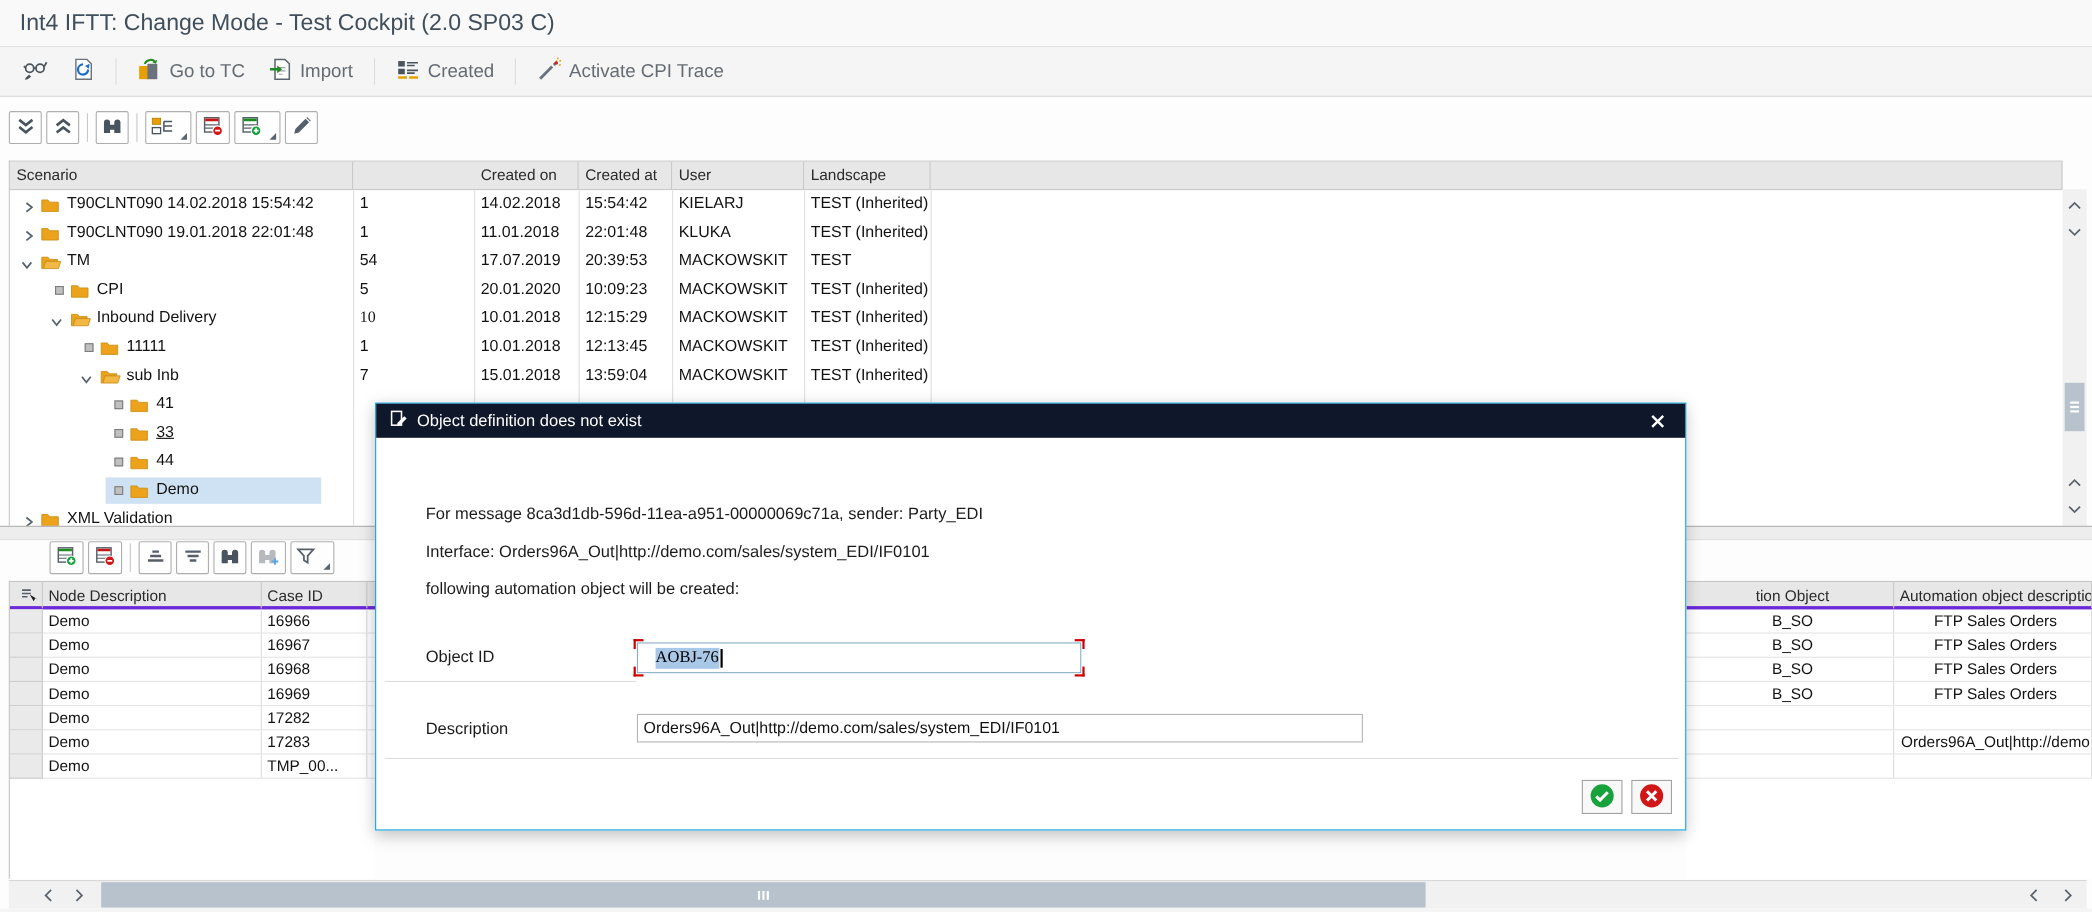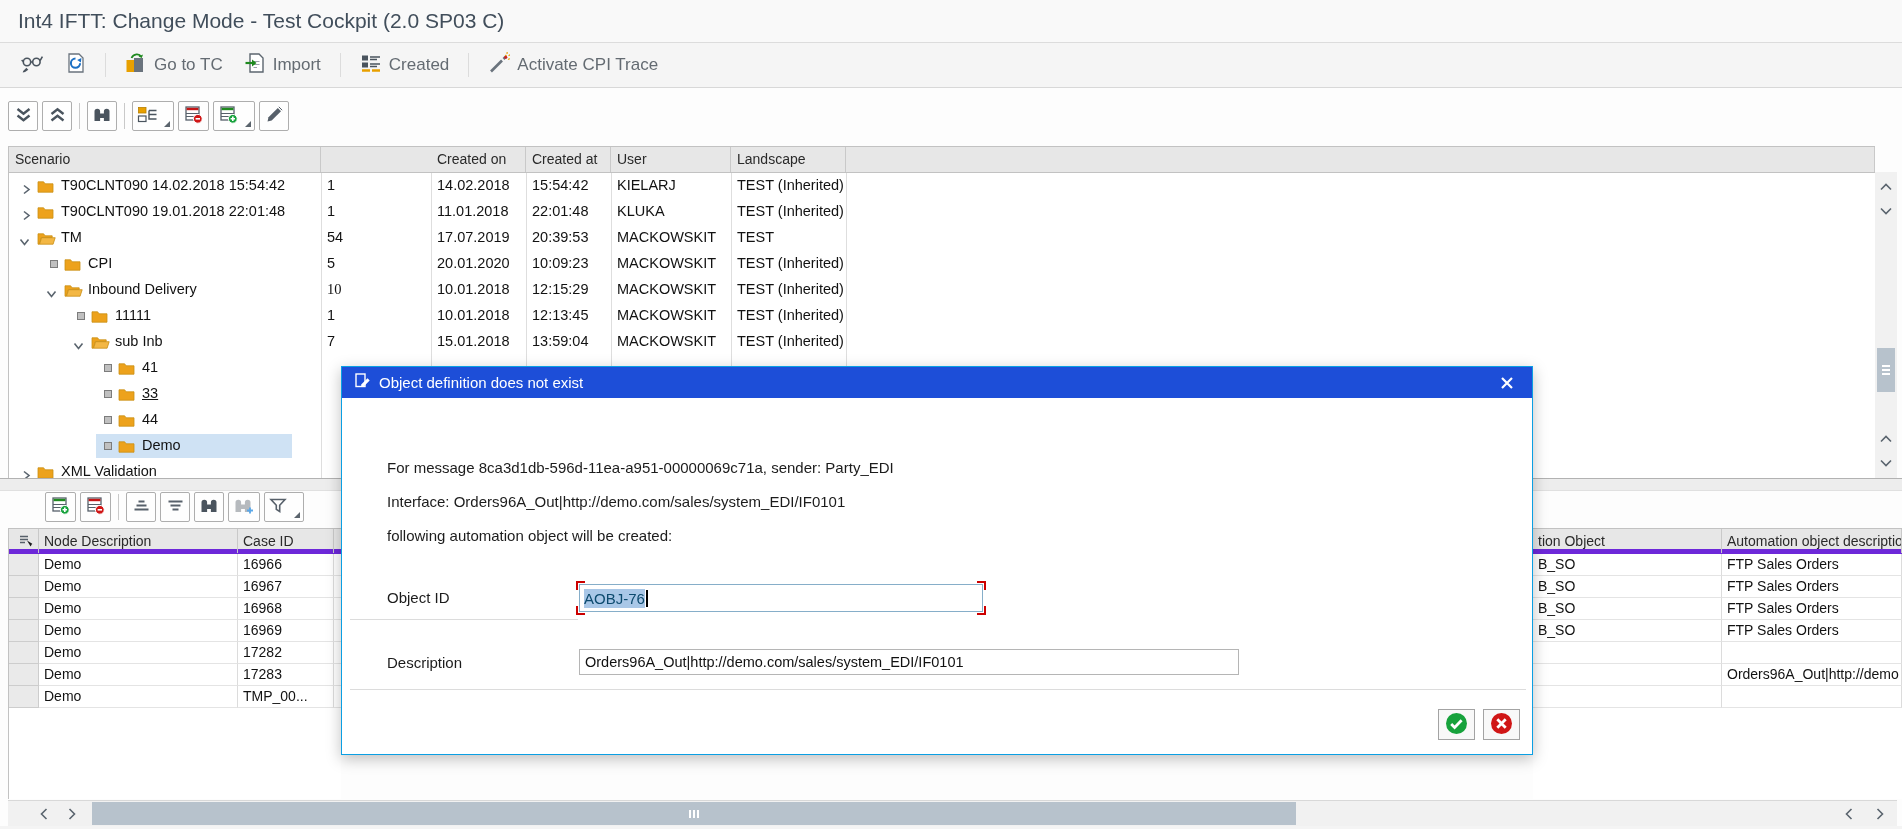--- a/index.html
+++ b/index.html
@@ -43,45 +43,45 @@
   .vsbtn{position:absolute;left:0;width:22px;height:22px;display:flex;align-items:center;justify-content:center;}
   #vthumb{position:absolute;left:2px;width:18px;top:176px;height:44px;background:#b7c2cc;display:flex;align-items:center;justify-content:center;flex-direction:column;gap:2px;}
   .gripbar-h{width:8px;height:2px;background:#fff;}
 
   
   #splitter{left:0;top:478px;width:1902px;height:13px;background:#ededed;border-top:1px solid #b2b2b2;border-bottom:1px solid #e0e0e0;box-sizing:border-box;}
 
   
   .respanel{background:#fff;overflow:hidden;}
   #resLeft{left:8px;top:528px;width:333px;height:271px;border-left:1px solid #c2c2c2;box-sizing:border-box;}
-  #resRight{left:1533px;top:528px;width:369px;height:271px;}
-  .r-head{display:flex;height:26px;background:#e7e7e7;border-top:1px solid #c2c2c2;border-bottom:5px solid #6d28d9;box-sizing:border-box;}
+  #resRight{left:1533px;top:528px;width:369px;height:271px;text-align:center;}
+  .r-head{display:flex;height:26px;background:#e7e7e7;border-top:1px solid #c2c2c2;border-bottom:3px solid #6d28d9;box-sizing:border-box;}
   .rh-cell{height:24px;line-height:24px;font-size:14px;color:#2a2a2a;padding-left:5px;border-right:1px solid #c9c9c9;box-sizing:border-box;white-space:nowrap;overflow:hidden;flex:none;}
   .rl-row{display:flex;height:22px;}
   .rc{height:22px;line-height:21px;font-size:14px;color:#121212;padding-left:5px;border-right:1px solid #dcdcdc;border-bottom:1px solid #e4e4e4;box-sizing:border-box;white-space:nowrap;overflow:hidden;flex:none;}
   .selcell{width:30px;background:#eaeaea;border-right:1px solid #cdcdcd;border-bottom:1px solid #cdcdcd;box-sizing:border-box;flex:none;}
   .selhead{width:30px;display:flex;align-items:center;justify-content:center;border-right:1px solid #c9c9c9;box-sizing:border-box;flex:none;}
 
   
   #hscroll{left:8px;top:800px;width:1889px;height:26px;background:#f1f1f1;border-top:1px solid #d8d8d8;box-sizing:border-box;}
   .hbtn{position:absolute;top:0;width:28px;height:25px;display:flex;align-items:center;justify-content:center;}
   #hthumb{position:absolute;left:84px;top:1px;width:1204px;height:23px;background:#b7c2cc;display:flex;align-items:center;justify-content:center;gap:2px;}
   .gripbar-v{width:2px;height:8px;background:#fff;}
   #bottomstrip{left:0;top:826px;width:1902px;height:3px;background:#f4f4f4;}
 
   
   #dialog{left:341px;top:366px;width:1192px;height:389px;background:#fff;border:1px solid #0b9fe3;box-sizing:border-box;box-shadow:0 4px 14px rgba(0,0,0,0.25);z-index:40;}
-  #dlgTitle{position:absolute;left:0;top:0;width:100%;height:31px;background:#1d4ed8;display:flex;align-items:center;box-sizing:border-box;padding:0 12px;}
+  #dlgTitle{position:absolute;left:0;top:0;width:100%;height:31px;background:#0f172a;display:flex;align-items:center;box-sizing:border-box;padding:0 12px;}
   #dlgTitle .dt{flex:1;color:#fff;font-size:15px;padding-left:8px;white-space:nowrap;}
   .dlg-line{position:absolute;left:45px;font-size:15px;color:#1c1c1c;white-space:nowrap;}
   .dlg-label{position:absolute;left:45px;font-size:15px;color:#1c1c1c;white-space:nowrap;}
   .lbl-underline{position:absolute;height:1px;background:#dcdcdc;}
   .focwrap{position:absolute;left:237px;top:217px;width:404px;height:28px;}
   #objInput{position:absolute;left:0;top:0;width:100%;height:100%;border:1px solid #86aec9;background:#fff;box-sizing:border-box;display:flex;align-items:center;padding-left:4px;}
-  #objInput .selTxt{background:#a9c7e7;color:#0c4a6e;font-family:Liberation Sans, sans-serif;font-size:15px;padding:1px 0;}
+  #objInput .selTxt{background:#a9c7e7;color:#000000;font-family:Liberation Serif, serif;font-size:15px;padding:1px 0;margin-left:12px;}
   .caret{display:inline-block;width:2px;height:17px;background:#000;margin-left:1px;}
   .corner{position:absolute;width:7px;height:7px;border-color:#cc0000;border-style:solid;}
   .c-tl{top:-3px;left:-3px;border-width:2px 0 0 2px;}
   .c-tr{top:-3px;right:-3px;border-width:2px 2px 0 0;}
   .c-bl{bottom:-3px;left:-3px;border-width:0 0 2px 2px;}
   .c-br{bottom:-3px;right:-3px;border-width:0 2px 2px 0;}
   #descInput{position:absolute;left:237px;top:282px;width:660px;height:26px;border:1px solid #b5b5b5;background:#fff;box-sizing:border-box;font-family:"Liberation Sans",sans-serif;font-size:14.5px;color:#111;padding:0 5px;}
   .dlgbtn{position:absolute;top:342px;width:37px;height:31px;border:1px solid #a3a3a3;background:#f8f8f8;display:flex;align-items:center;justify-content:center;box-sizing:border-box;}
   #btnOk{left:1096px;} #btnCancel{left:1141px;}
   #dlgClose{width:26px;height:26px;display:flex;align-items:center;justify-content:center;}

